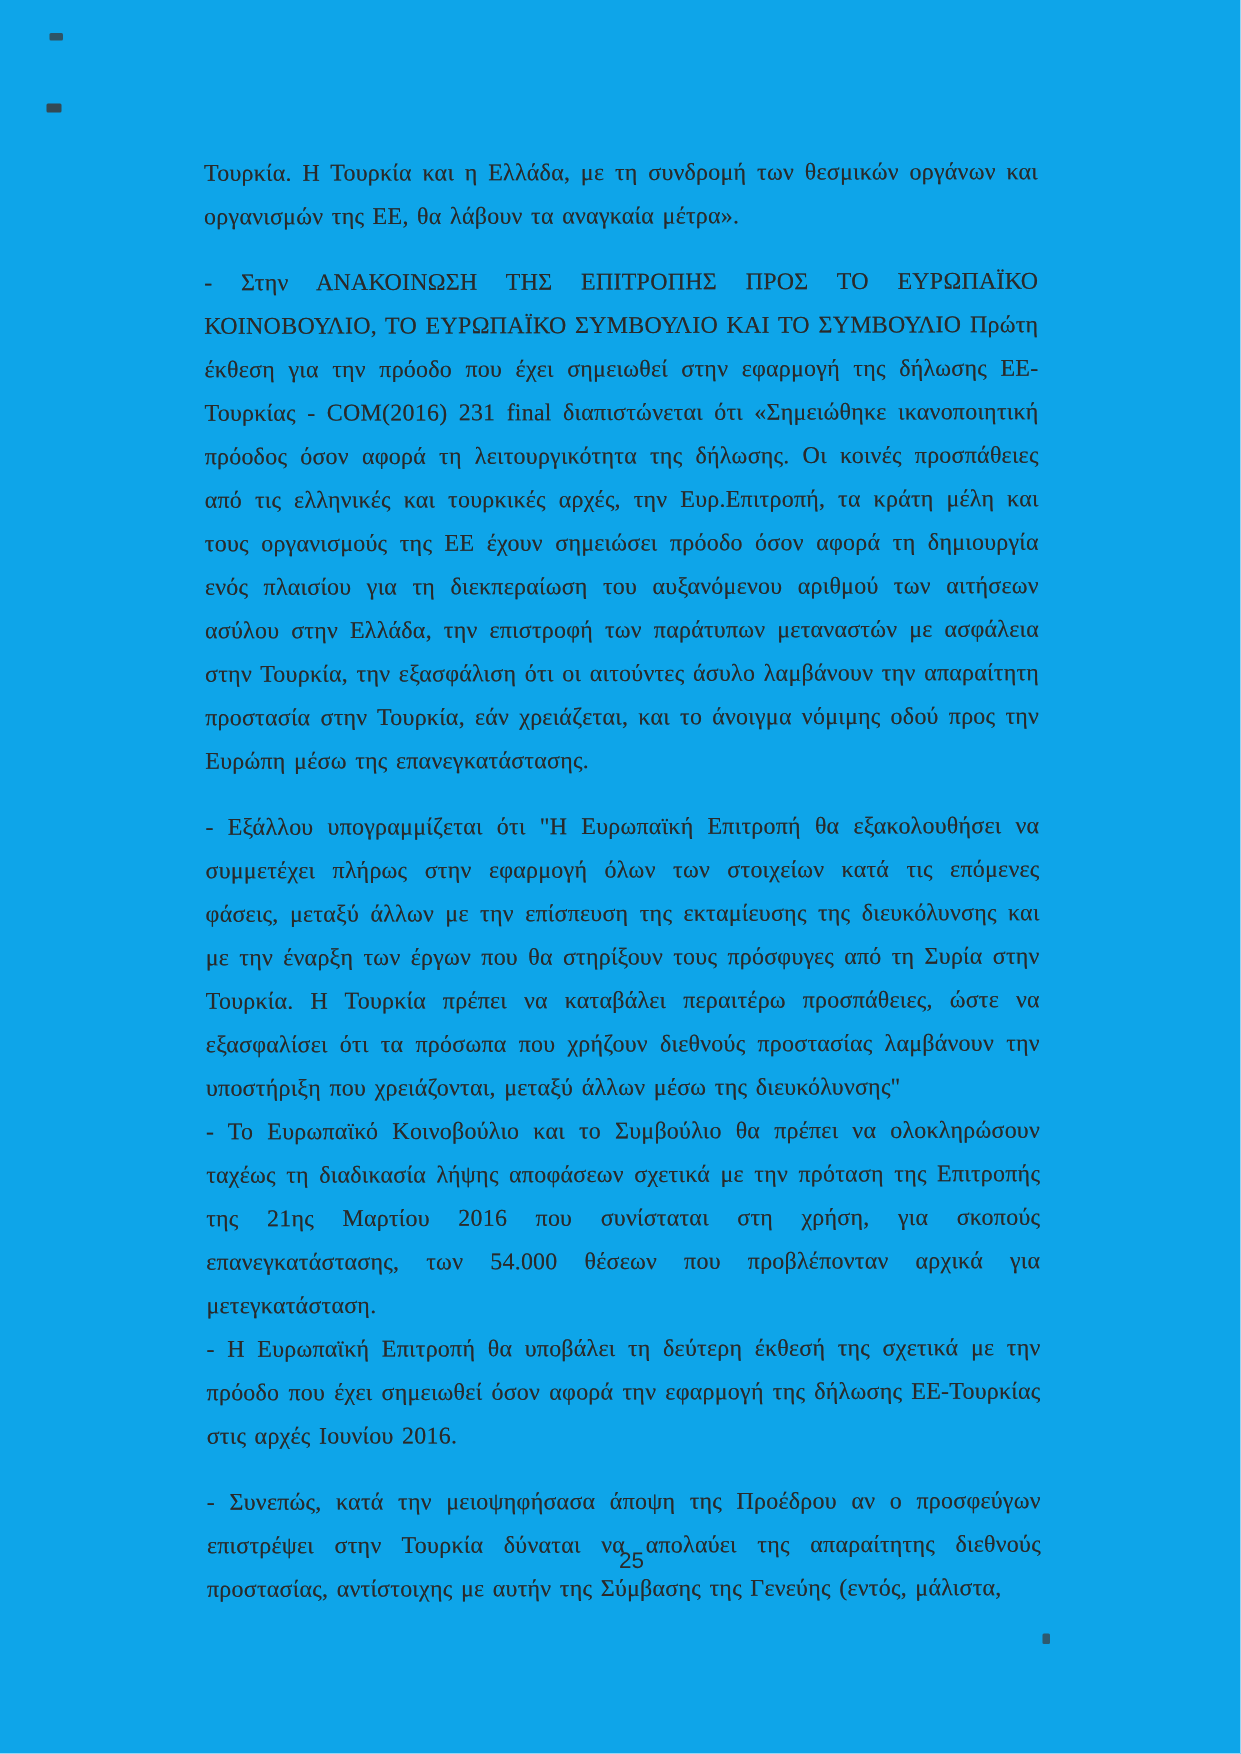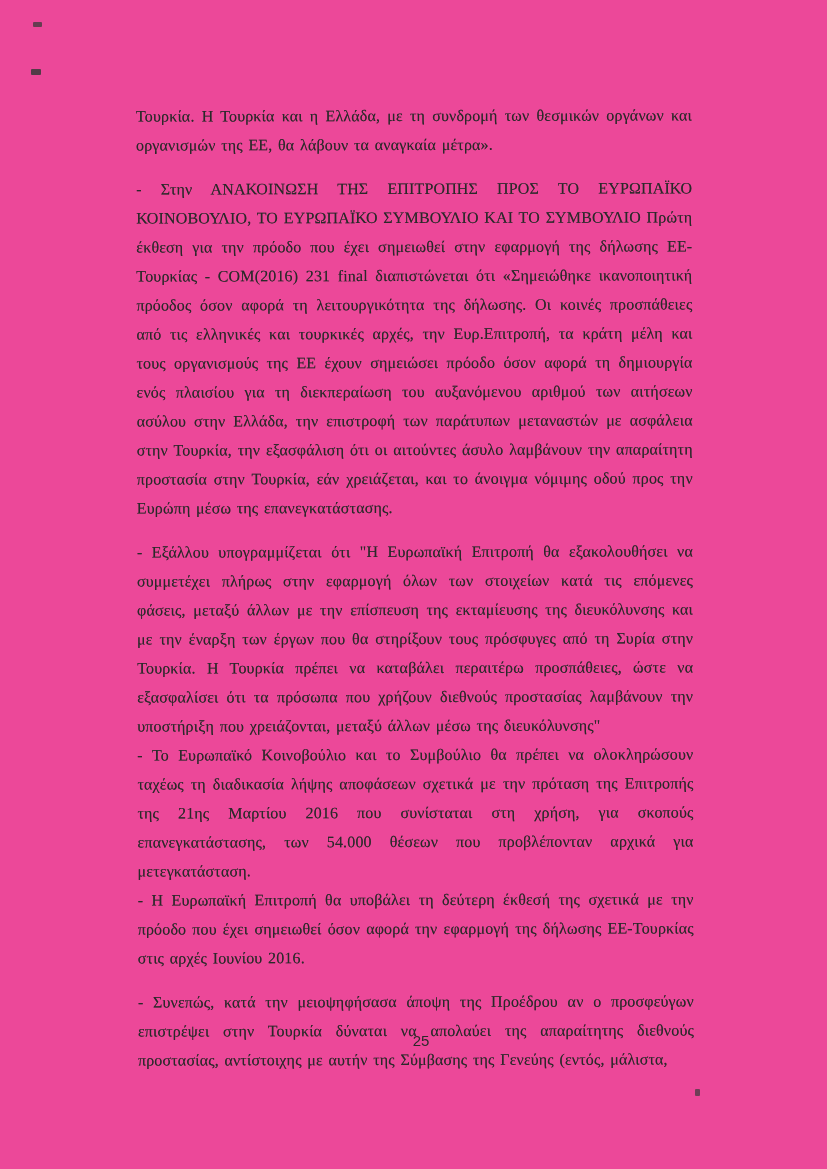--- a/index.html
+++ b/index.html
@@ -4,21 +4,21 @@
 <style>
   html, body {
     margin: 0;
     padding: 0;
     background: #ffffff;
   }
   .page {
     position: relative;
     width: 827px;
     height: 1169px;
-    background: #ec4899;
+    background: #0ea5e9;
     overflow: hidden;
     font-family: "Liberation Serif", "DejaVu Serif", serif;
     color: #262626;
   }
   .content {
     position: absolute;
     left: 137px;
     top: 101px;
     width: 556px;
     transform: rotate(-0.12deg);

